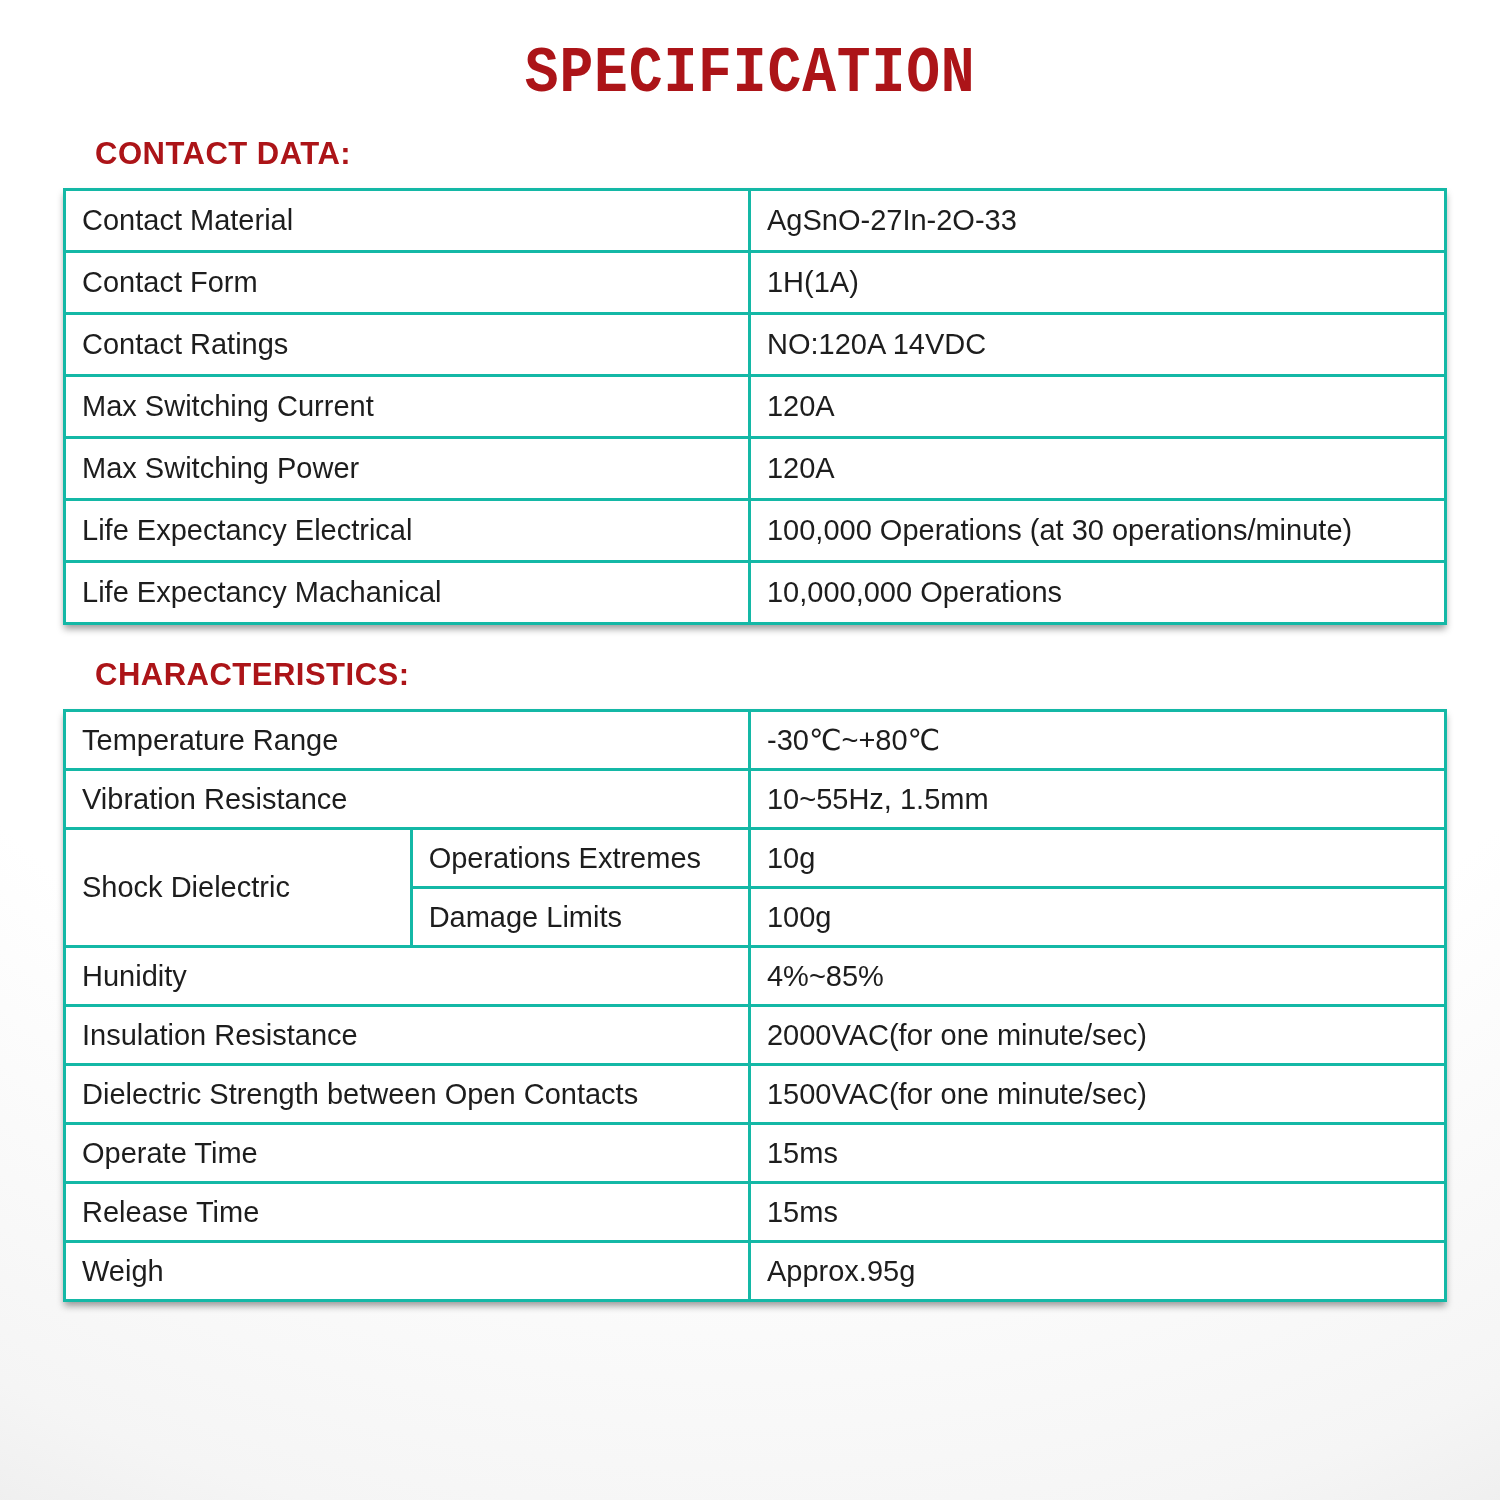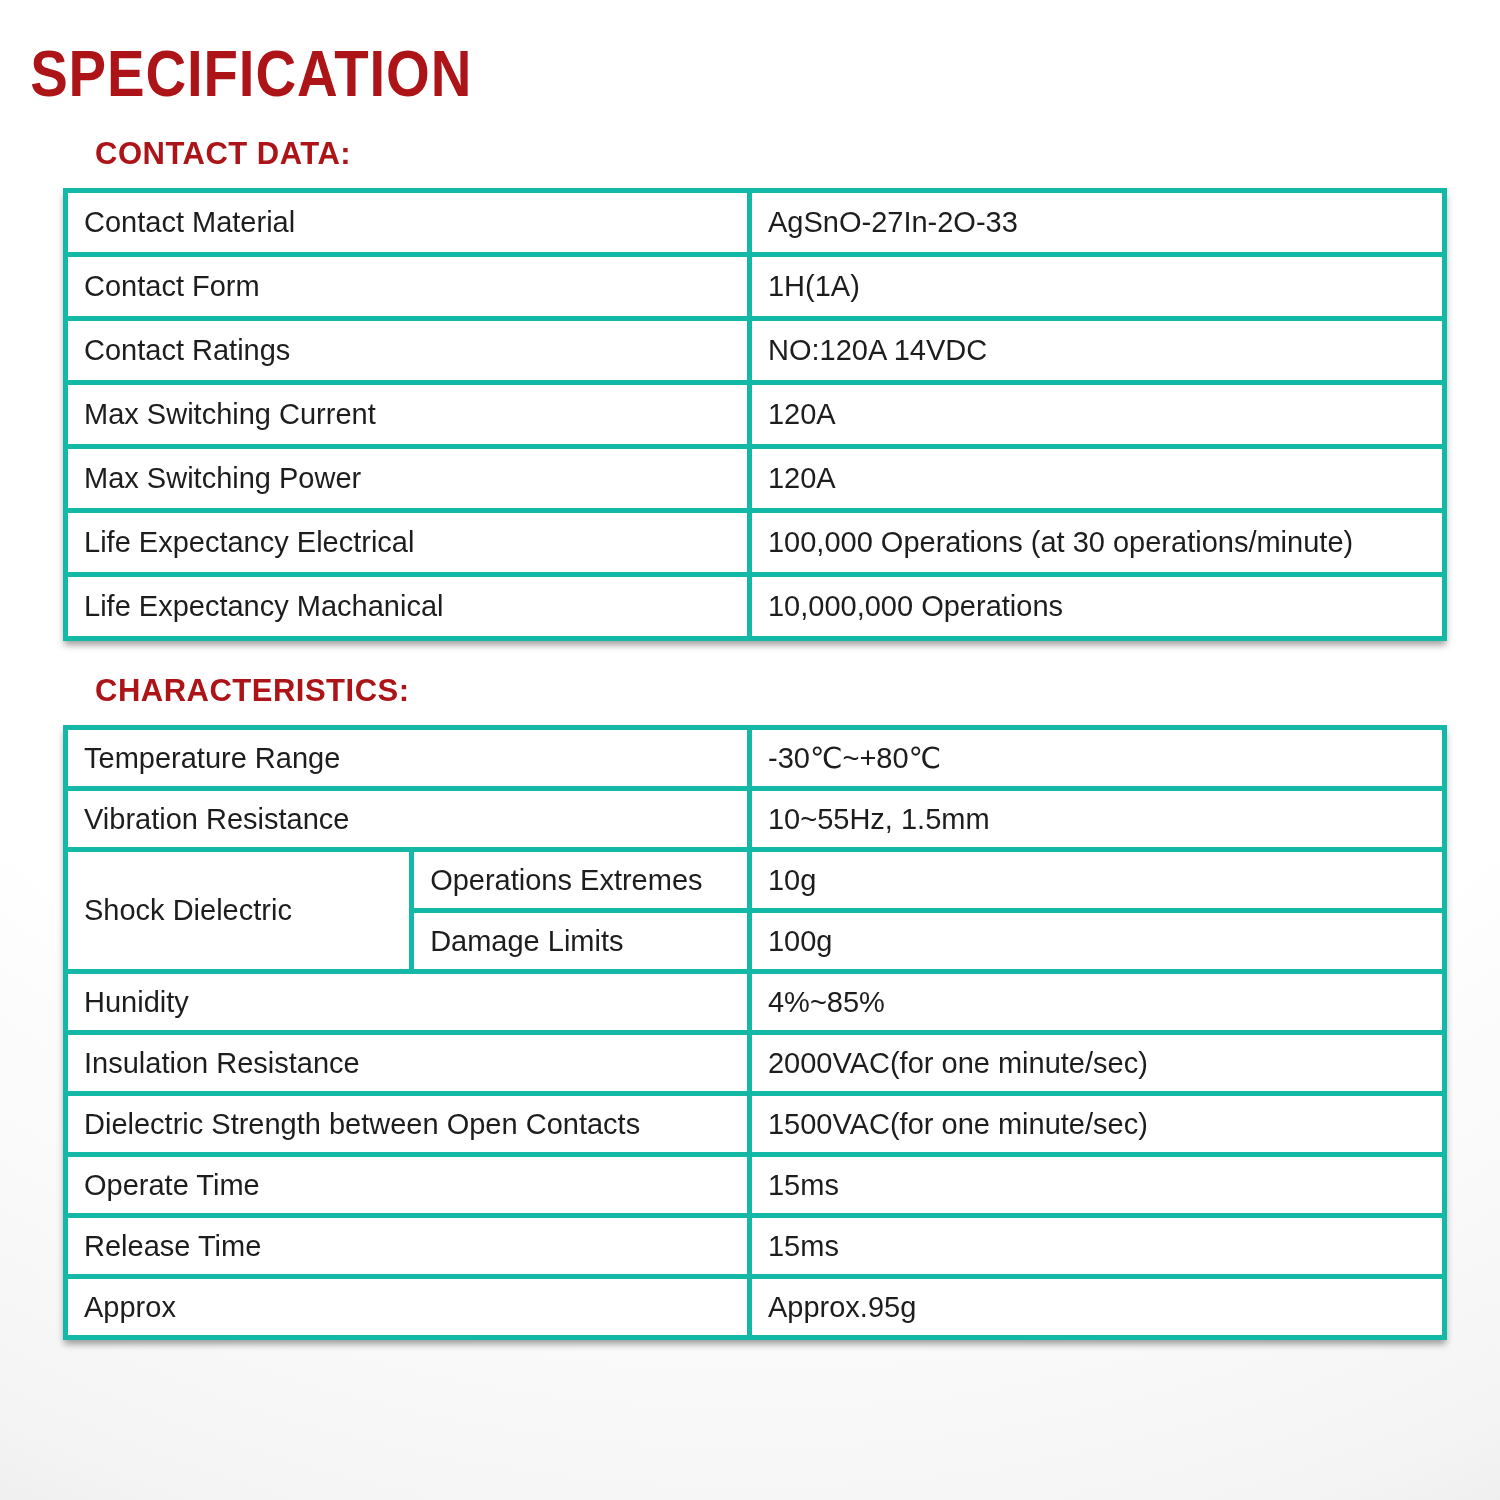--- a/index.html
+++ b/index.html
@@ -5,44 +5,45 @@
   html,body{margin:0;padding:0;}
   body{
     width:1500px;height:1500px;
     background: radial-gradient(150% 135% at 50% 12%, #ffffff 46%, #f5f5f5 68%, #e4e4e4 84%, #cdcdcd 100%);
     font-family:"Liberation Sans","DejaVu Sans",sans-serif;
     color:#1d1d1d;
     overflow:hidden;
   }
   .page{padding-top:42px;}
   .title{
-    margin:0;
+    margin:0;text-align:center;
     color:#AC1418;
     font-size:64px;font-weight:800;letter-spacing:1px;
     line-height:1.0;
+    font-family:Liberation Mono, monospace;
   }
   .title .condensed{display:inline-block;transform:scaleX(0.88);transform-origin:50% 50%;}
   .section-heading{
     color:#AC1418;
     font-size:31px;font-weight:bold;
     margin:0 0 16px 95px;
     letter-spacing:0.5px;
   }
   .heading-contact{margin-top:30px;}
   .heading-char{margin-top:32px;}
   .spec-table{
     width:1384px;margin-left:63px;
     border-collapse:collapse;
     background:#ffffff;
     border:2px solid #4e4e4e;
     box-shadow:0 5px 7px -1px rgba(0,0,0,0.38);
     table-layout:fixed;
   }
   .spec-table td{
-    border:5px solid #14b8a6;
+    border:3px solid #14b8a6;
     font-size:29px;
     padding:0 10px 0 16px;
     vertical-align:middle;
     overflow:hidden;
     white-space:nowrap;
   }
   .t-contact td{height:59px;}
   .t-char td{height:56px;}
 </style>
 </head>
@@ -132,20 +133,20 @@
           </tr>
           <tr>
             <td colspan="2">Operate Time</td>
             <td>15ms</td>
           </tr>
           <tr>
             <td colspan="2">Release Time</td>
             <td>15ms</td>
           </tr>
           <tr>
-            <td colspan="2">Approx</td>
+            <td colspan="2">Weigh</td>
             <td>Approx.95g</td>
           </tr>
         </tbody>
     </table>
   </section>
 
 </div>
 
 </body></html>

